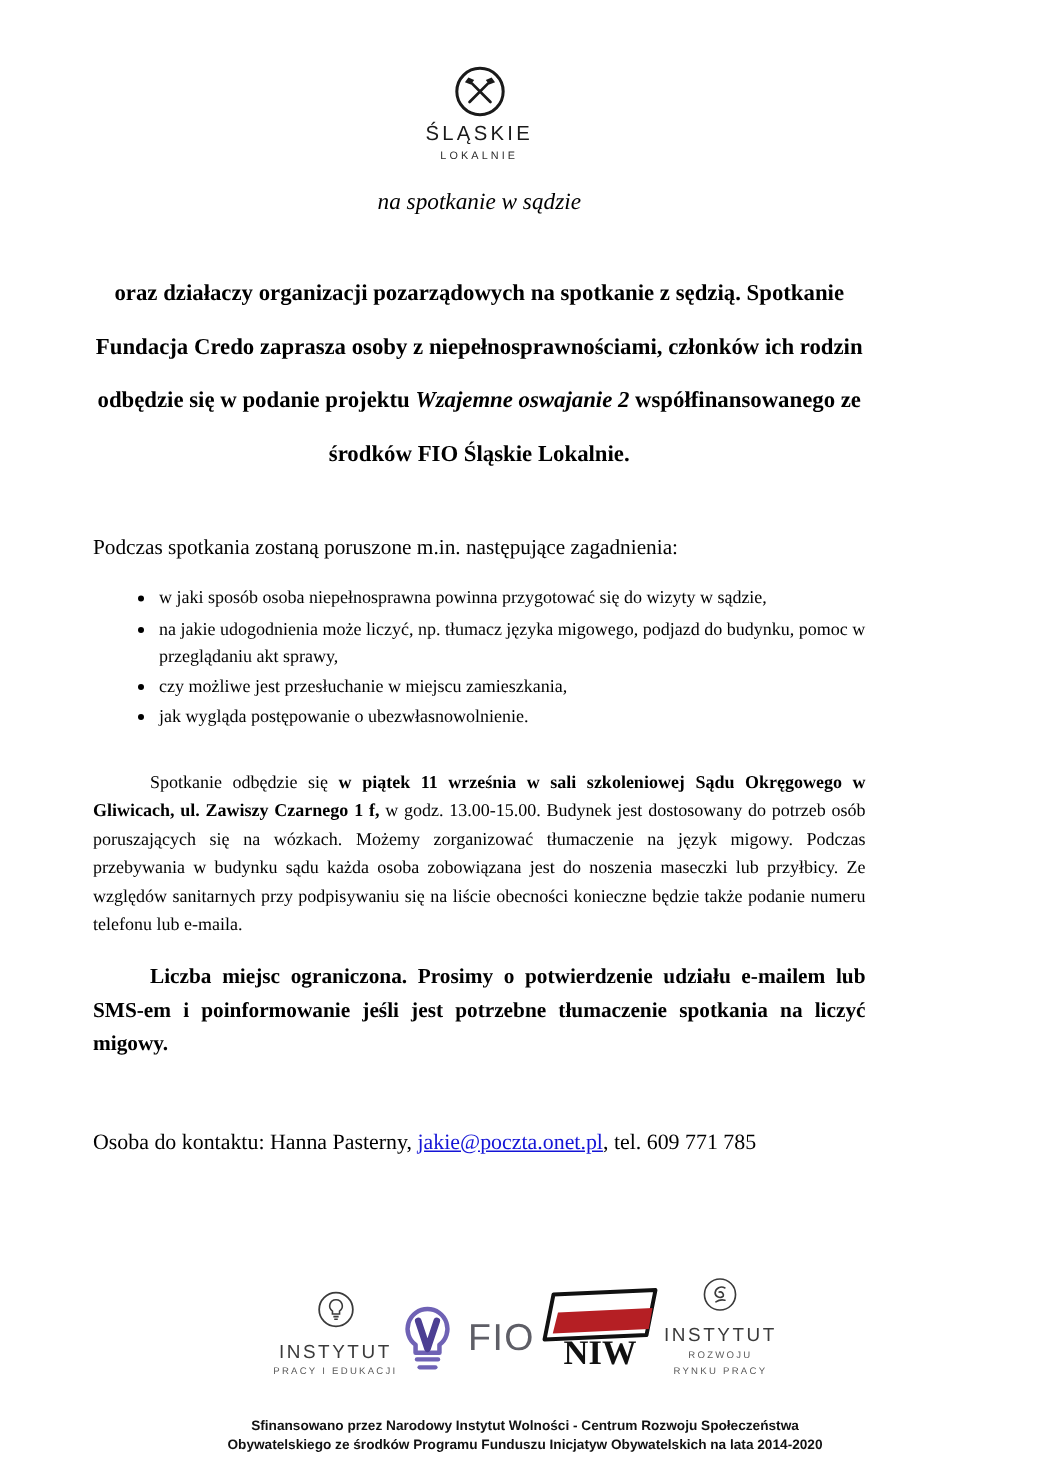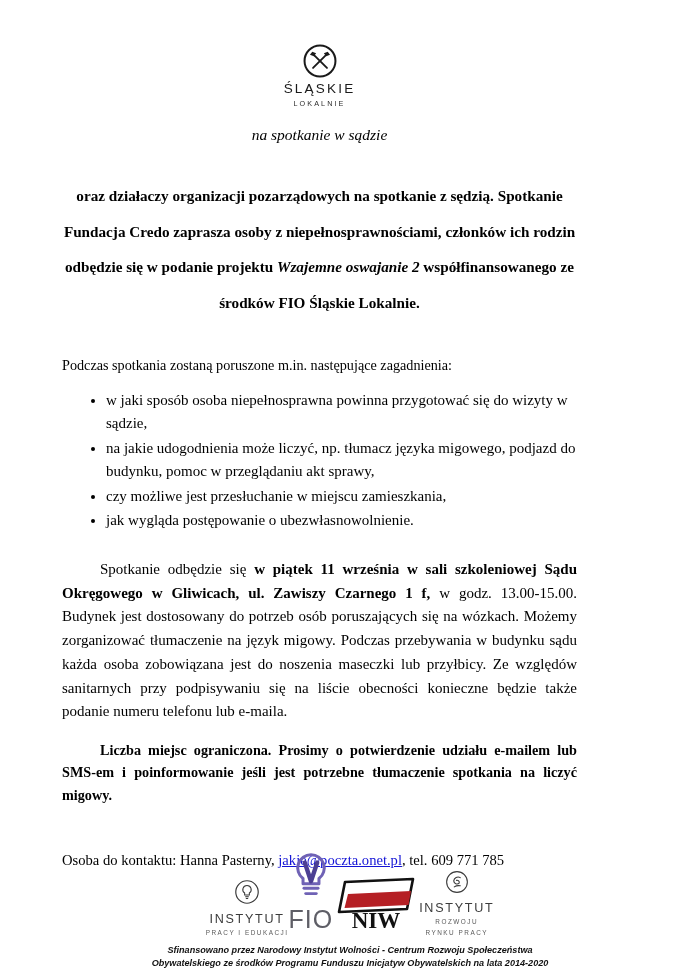--- a/index.html
+++ b/index.html
@@ -78,29 +78,29 @@
 
   
   .intro-line {
     margin-top: 34px;
     font-size: 14.2px;
     line-height: 1.45;
   }
   ul.topics {
     margin: 14px 0 0 0;
     padding-left: 44px;
-    font-size: 15px;
+    font-size: 12px;
     line-height: 1.52;
   }
   ul.topics li {
     margin-bottom: 2px;
   }
   .body-para {
     margin-top: 26px;
-    font-size: 15px;
+    font-size: 12px;
     line-height: 1.58;
     text-align: justify;
     text-indent: 38px;
   }
   .body-para b { font-weight: bold; }
   .bold-para {
     margin-top: 14px;
     font-size: 14.2px;
     line-height: 1.58;
     text-align: justify;
@@ -147,36 +147,34 @@
     letter-spacing: 1.5px;
     color: #5a5a5a;
     line-height: 1.4;
     margin-top: 2px;
   }
   .fio-row {
     display: flex;
     align-items: center;
     gap: 7px;
     padding-bottom: 4px;
-    flex-direction: column;
   }
   .fio-word {
     font-family: "Liberation Sans", "DejaVu Sans", sans-serif;
     font-size: 25px;
     color: #5e5e66;
     letter-spacing: 1px;
   }
   .niw-box { padding-bottom: 2px; }
   .footer-note {
-    margin-top: 6px;
+    margin-top: 24px;
     text-align: center;
     font-family: "Liberation Sans", "DejaVu Sans", sans-serif;
     font-size: 9.1px;
     font-weight: bold;
-    font-style: italic;
     color: #111111;
     line-height: 1.45;
   }
 </style>
 </head>
 <body>
 
 <div class="page">
 
   <div class="logo-block">

